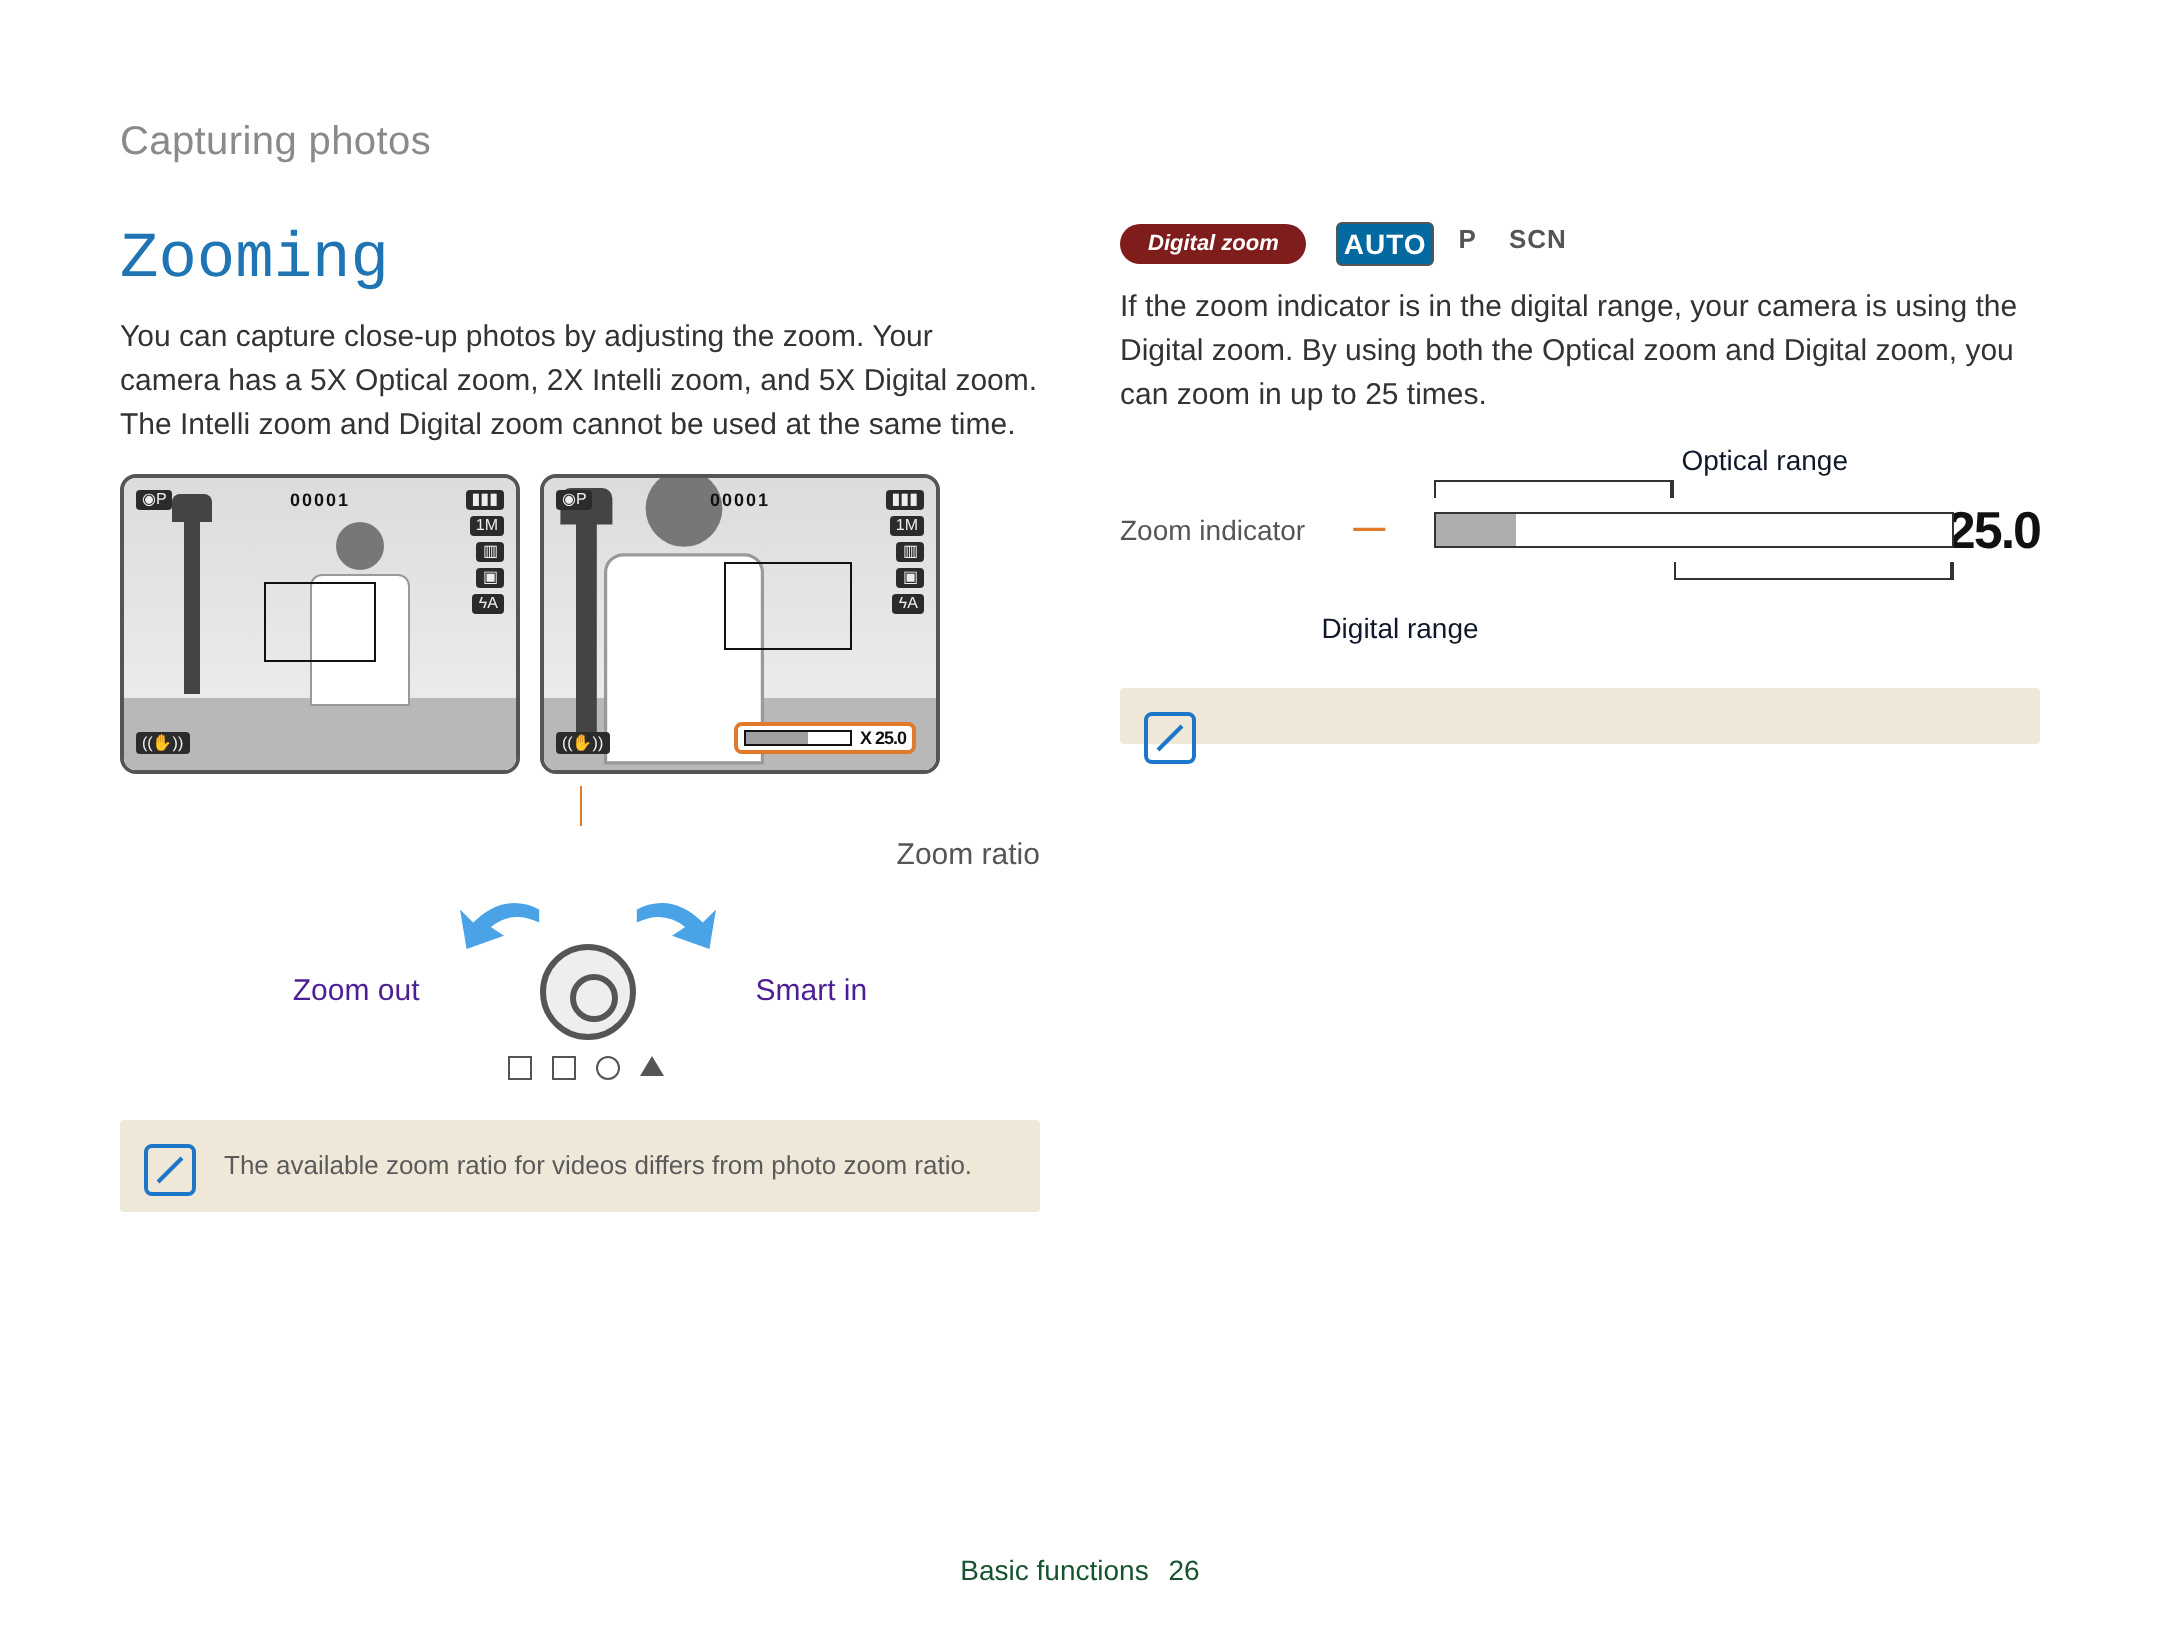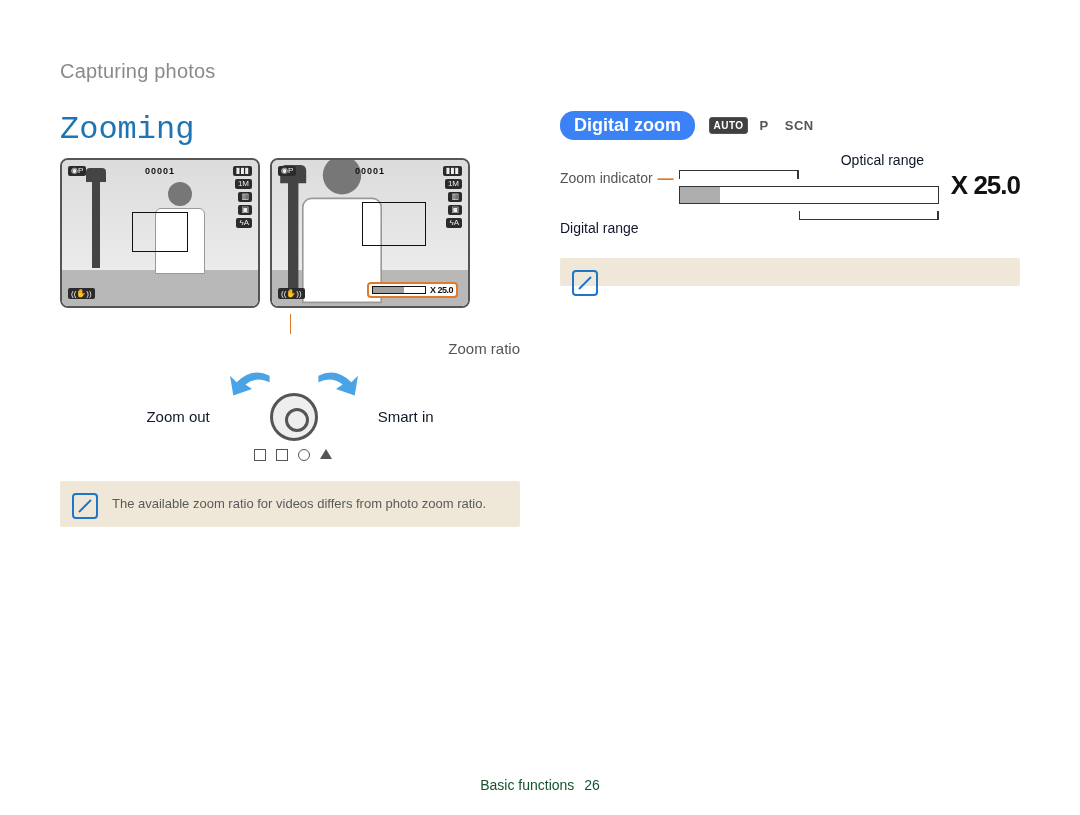--- a/index.html
+++ b/index.html
@@ -34,80 +34,81 @@
   .hud-bl { position: absolute; bottom: 6px; left: 6px; }
   .zoom-strip { position: absolute; bottom: 8px; right: 10px; display: flex; align-items: center; gap: 4px; border: 2px solid #e07a2a; border-radius: 4px; padding: 1px 3px; background: #fff; }
   .zoom-bar { width: 54px; height: 8px; border: 1px solid #111; position: relative; }
   .zoom-bar::before { content:""; position:absolute; left:0; top:0; bottom:0; width: 60%; background:#9f9f9f; }
   .zoom-val { font-size: 9px; font-weight: bold; color:#111; letter-spacing: -0.5px;}
   .zoom-ratio-label { text-align: right; color: #555; font-size: 15px; margin-top: 6px; }
   .zoom-leader { width: 1px; height: 20px; background:#e07a2a; margin: 0 auto; }
 
   
   .dial-row { display: flex; align-items: center; justify-content: center; gap: 24px; margin-top: 14px; margin-bottom: 20px; }
-  .dl { color:#0f172a; font-size:15px; }
+  .dl { color:#4c1d95; font-size:15px; }
   .dial-wrap { position: relative; width: 120px; height: 90px; }
   .arrow { position:absolute; top:0; width:44px; height:38px; }
   .arrow.l { left:-4px; }
   .arrow.r { right:-4px; transform: scaleX(-1); }
   .arrow svg { width:100%; height:100%; }
   .dial { position:absolute; left:36px; top:22px; width:48px; height:48px; border:3px solid #555; border-radius:50%; background:#eee; }
   .dial::after { content:""; position:absolute; left:12px; top:12px; width:18px; height:18px; border:3px solid #555; border-radius:50%; }
   .dicons { position:absolute; bottom:0; left:20px; display:flex; gap:10px; }
   .di { width:12px; height:12px; border:1.5px solid #555; }
   .di.circ { border-radius:50%; }
   .di.sq { }
   .di.tri { border:none; width:0; height:0; border-left:6px solid transparent; border-right:6px solid transparent; border-bottom:10px solid #555; }
 
   
   .note { background: #efe8d9; border-radius: 2px; padding: 14px 14px 14px 52px; position: relative; font-size: 13px; color: #5a5a5a; line-height: 1.4; }
   .note .nicon { position: absolute; left: 12px; top: 12px; width: 26px; height: 26px; border: 2px solid #1c76c9; border-radius: 4px; color: #1c76c9; display:flex; align-items:center; justify-content:center; }
   .note ul { list-style: disc; padding-left: 16px; }
   .note li { margin-bottom: 6px; }
 
   
-  .pill { display: inline-block; background: #3b82f6; color: #fff; font-size: 18px; font-weight: 600; padding: 4px 14px; border-radius: 14px; margin-right: 10px; vertical-align: middle;}
+  .pill { display: inline-block; background: #7f1d1d; color: #fff; font-size: 11px; font-weight: 600; padding: 4px 14px; border-radius: 14px; margin-right: 10px; vertical-align: middle; font-style: italic;}
   .modes { display:inline-flex; gap:8px; vertical-align: middle; }
   .mode-chip { font-size: 13px; font-weight: 700; color:#555; border:1.5px solid #777; padding:1px 4px; border-radius:3px; letter-spacing:0.5px;}
-  .mode-chip.auto { background:#404040; color:#fff; border-color:#555; font-size:10px; padding:2px 3px;}
+  .mode-chip.auto { background:#0369a1; color:#fff; border-color:#555; font-size:14px; padding:2px 3px;}
   .mode-chip.plain { border:none; }
   .sub-row { margin-bottom: 10px; }
 
   .range-diagram { margin-top: 12px; margin-bottom: 22px; }
   .range-labels-top { display:flex; justify-content:flex-end; padding-right:96px; margin-bottom:2px;}
   .range-lbl { color:#0f172a; font-size:14px; }
-  .range-row { display:flex; gap:5px; }
+  .range-row { display:flex; align-items:center; gap:24px; }
   .range-left-lbl { color:#555; font-size:14px; white-space:nowrap; }
   .dash { color:#e07a2a; font-weight:bold; }
   .range-bar-wrap { flex:1; position:relative; height:50px; }
   .rb-outer { position:absolute; left:0; top:16px; width:260px; height:18px; border:1.5px solid #333; background:#fff; }
   .rb-fill { position:absolute; left:0; top:0; bottom:0; width:40px; background:#aeaeae; }
   .brkt { position:absolute; height:12px; border-top:1.5px solid #333; }
   .brkt.top { top:0; left:0; width:120px; }
   .brkt.top::before, .brkt.top::after, .brkt.bot::before, .brkt.bot::after { content:""; position:absolute; width:1.5px; height:8px; background:#333; top:0; }
   .brkt.top::before { left:0; } .brkt.top::after { right:0; }
   .brkt.bot { bottom:0; left:120px; width:140px; border-top:none; border-bottom:1.5px solid #333; }
   .brkt.bot::before, .brkt.bot::after { top:auto; bottom:0; }
   .brkt.bot::before { left:0; } .brkt.bot::after { right:0; }
   .xval { font-family: Arial Black, Arial, sans-serif; font-weight:900; font-size:26px; color:#111; letter-spacing:-1px; margin-left:6px; }
-  .range-labels-bot { display:flex; justify-content:flex-start; padding-right:180px; margin-top:0; }
+  .range-labels-bot { display:flex; justify-content:center; padding-right:180px; margin-top:16px; }
 
   .footer { position:absolute; bottom:22px; left:0; right:0; text-align:center; color:#14532d; font-size:14px; }
   .footer .pg { margin-left:6px; }
 </style>
 </head>
 <body>
 
 <div class="page">
   <div class="chapter">Capturing photos</div>
 
   <div class="columns">
 
     <div class="col">
       <h1 class="section">Zooming</h1>
+      <p class="body">You can capture close-up photos by adjusting the zoom. Your camera has a 5X Optical zoom, 2X Intelli zoom, and 5X Digital zoom. The Intelli zoom and Digital zoom cannot be used at the same time.</p>
 
       <div class="screens">
 
         <div class="screen a">
           <div class="scene-sky"></div>
           <div class="ground"></div>
           <div class="lamp"></div>
           <div class="man">
               <div class="head"></div>
               <div class="body"></div>
@@ -194,20 +195,21 @@
 
     <div class="col">
       <div class="sub-row">
         <span class="pill">Digital zoom</span>
         <span class="modes">
           <span class="mode-chip auto">AUTO</span>
           <span class="mode-chip plain">P</span>
           <span class="mode-chip plain">SCN</span>
         </span>
       </div>
+      <p class="body">If the zoom indicator is in the digital range, your camera is using the Digital zoom. By using both the Optical zoom and Digital zoom, you can zoom in up to 25 times.</p>
 
       <div class="range-diagram">
         <div class="range-labels-top">
             <span class="range-lbl">Optical range</span>
           </div>
         <div class="range-row">
           <span class="range-left-lbl">Zoom indicator</span>
           <span class="dash">—</span>
           <div class="range-bar-wrap">
             <div class="brkt top"></div>

